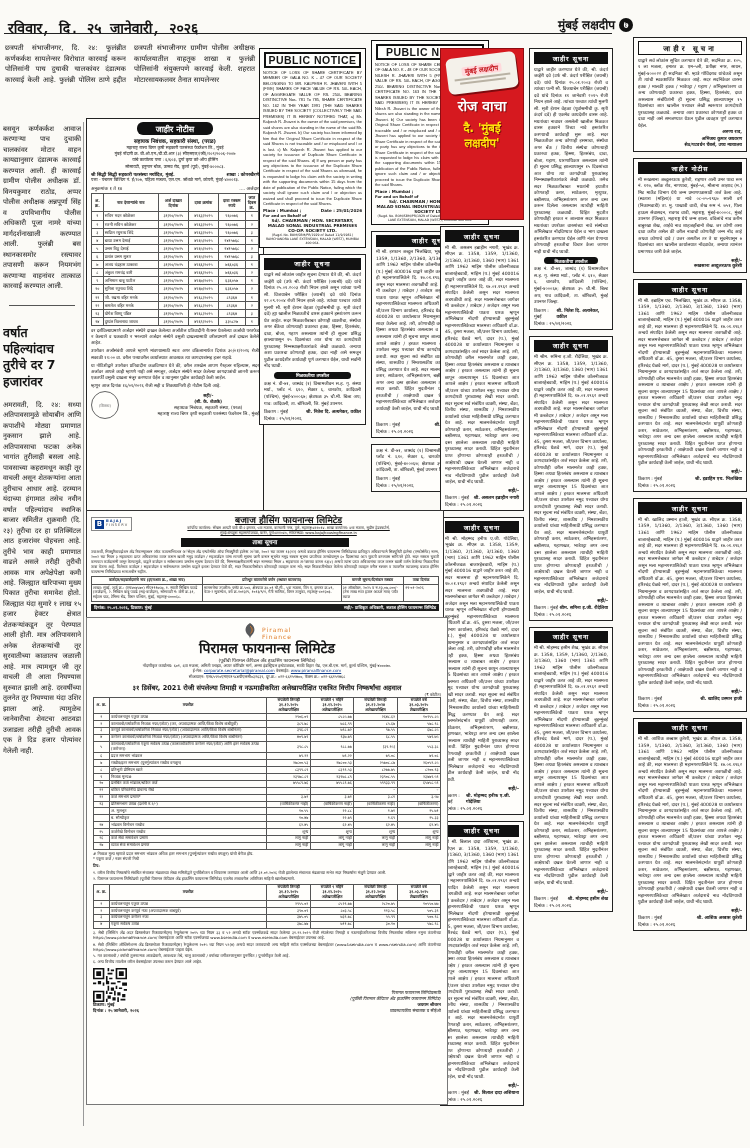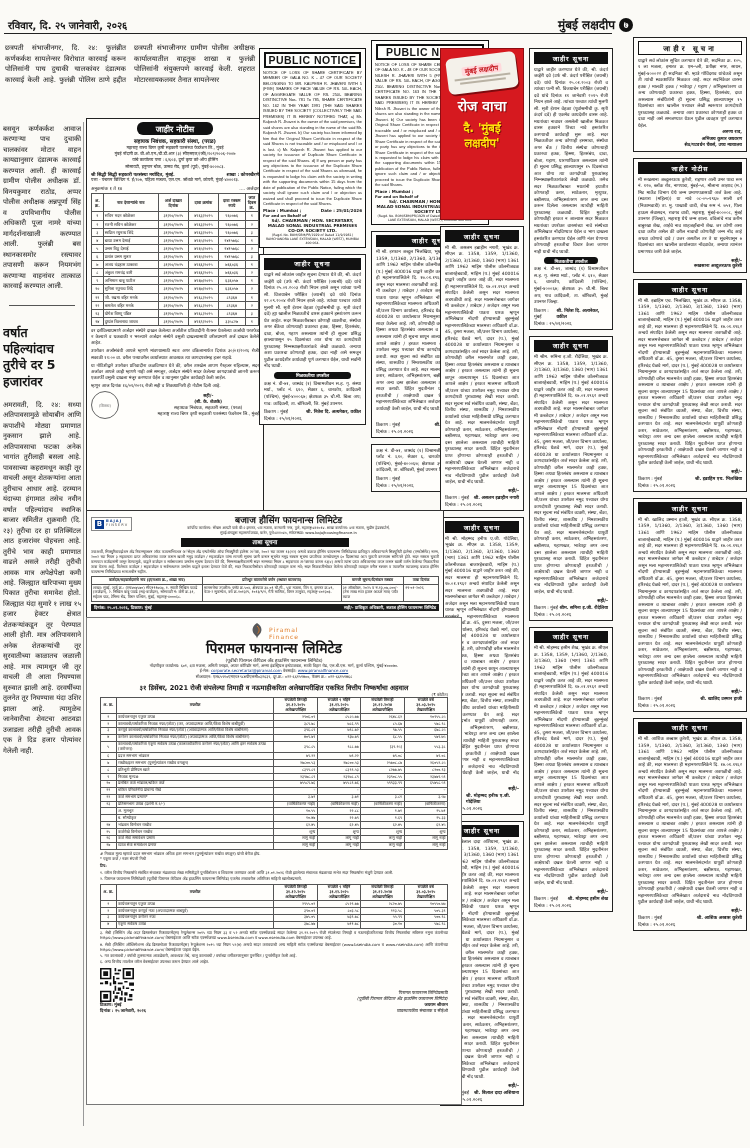--- a/index.html
+++ b/index.html
@@ -3,21 +3,21 @@
 <meta charset="utf-8">
 <style>
   html,body{margin:0;padding:0;}
   body{width:750px;height:1148px;position:relative;background:#fbfaf6;color:#151515;
        font-family:"DejaVu Sans",sans-serif;overflow:hidden;}
   .abs{position:absolute;}
   .col{position:absolute;display:flex;flex-direction:column;gap:6px;overflow:hidden;}
   .hrule{position:absolute;height:1px;background:#222;}
   .vline{position:absolute;width:1px;background:#999;}
   
-  .date{font-size:10px;font-weight:bold;}
+  .date{font-size:14px;font-weight:bold;font-family:Liberation Mono, monospace;}
   .masthead{display:flex;align-items:center;gap:4px;font-size:12px;font-weight:bold;}
   .badge{width:14px;height:14px;border-radius:50%;background:#111;color:#fff;font-size:9px;
          display:flex;align-items:center;justify-content:center;}
   
   .headline1{font-size:14.5px;font-weight:bold;line-height:1.25;border-bottom:1px solid #333;padding-bottom:3px;}
   .art2col{column-count:2;column-gap:8px;font-size:7px;line-height:1.5;text-align:justify;}
   .artA{font-size:6.9px;line-height:1.52;text-align:justify;}
   .headline2{font-size:12.5px;font-weight:bold;line-height:1.3;margin:6px 0 4px;}
   .divA{border:none;border-top:1px solid #555;margin:7px 6px;}
   
@@ -79,21 +79,21 @@
   .btxt span{display:block;color:#555;font-weight:normal;letter-spacing:1px;font-size:3.6px;}
   .bj-title{font-size:9px;font-weight:bold;text-align:center;flex:1;}
   .bj-addr{font-size:3.7px;text-align:center;line-height:1.3;}
   .bj-bar{background:#111;color:#fff;font-size:6px;font-weight:bold;text-align:center;margin:2px 90px;padding:0.5px 0;}
   .bj-b{font-size:3.8px;line-height:1.32;text-align:justify;}
   .bt td,.bt th{border:0.5px solid #555;font-size:3.8px;padding:1px;line-height:1.3;vertical-align:top;}
   .bt th{text-align:center;}
   .bj-foot{background:#1c1c1c;color:#fff;display:flex;justify-content:space-between;
            font-size:4.2px;font-weight:bold;padding:1px 3px;margin-top:2px;}
   
-  .pi{border:1px solid #777;background:#fffefb;padding:4px 13px;overflow:hidden;}
+  .pi{border:1px solid #777;background:#fffefb;padding:4px 6px;overflow:hidden;}
   .pi-logo{display:flex;justify-content:center;align-items:center;gap:4px;}
   .pi-logo-name{font-size:12px;font-weight:bold;color:#3a3a3a;line-height:1;}
   .pi-logo-name span{display:block;font-size:6px;font-weight:normal;color:#e07b26;letter-spacing:1px;}
   .pi-title{font-size:14px;font-weight:bold;text-align:center;line-height:1.2;}
   .pi-sub{font-size:4.6px;text-align:center;}
   .pi-sm{font-size:4px;text-align:center;line-height:1.4;}
   .pi-sm a{color:#123d8c;text-decoration:underline;}
   .pi-stmt{font-size:6.6px;font-weight:bold;text-align:center;margin-top:3px;}
   .pi-unit{font-size:4px;text-align:right;}
   .pt td,.pt th{border:0.5px solid #555;font-size:3.9px;padding:0.5px 1.5px;line-height:1.25;}
@@ -119,21 +119,21 @@
 <div class="hrule" style="left:4px;top:33px;width:608px;"></div>
 <div class="vline" style="left:83px;top:122px;height:1004px;"></div>
 
 <div class="abs" style="left:5px;top:40px;width:250px;">
   <div class="art2col" style="margin-top:3px;">छत्रपती संभाजीनगर, दि. २४: फुलंब्रीत कर्णकर्कश सायलेन्सर विरोधात कारवाई करून पोलिसांनी पाच दुचाकी चालकांवर दंडात्मक कारवाई केली आहे. फुलंब्री पोलिस ठाणे हद्दीत छत्रपती संभाजीनगर ग्रामीण पोलीस अधीक्षक कार्यालयातील वाहतूक शाखा व फुलंब्री पोलिसांनी संयुक्तपणे कारवाई केली. शहरात मोटारसायकलवर तैनात सायलेन्सर</div>
 </div>
 
 <div class="col" style="left:3px;top:124px;width:78px;height:1002px;">
   <div class="artA">बसवून कर्णकर्कश आवाज करणाऱ्या पाच दुचाकी चालकांवर मोटार वाहन कायद्यानुसार दंडात्मक कारवाई करण्यात आली. ही कारवाई ग्रामीण पोलीस अधीक्षक डॉ. विनयकुमार राठोड, अप्पर पोलीस अधीक्षक अन्नपूर्णा सिंह व उपविभागीय पोलीस अधिकारी पूजा नामरे यांच्या मार्गदर्शनाखाली करण्यात आली. फुलंब्री बस स्थानकासमोर रस्त्यावर तपासणी करून नियमभंग करणाऱ्या वाहनांवर तात्काळ कारवाई करण्यात आली.</div>
   <hr class="divA">
-  <div class="headline2">वर्षात पहिल्यांदाच तुरीचे दर 5 हजारांवर</div>
+  <div class="headline2">वर्षात पहिल्यांदाच तुरीचे दर 7 हजारांवर</div>
   <div class="artA">अमरावती, दि. २४: सध्या अतिपावसामुळे सोयाबीन आणि कपाशीचे मोठ्या प्रमाणात नुकसान झाले आहे. अतिपावसाचा फटका अनेक भागांत तुरीलाही बसला आहे. पावसाच्या कहरामधून काही तूर वाचली असून शेतकऱ्यांना आता तुरीचाच आधार आहे. दरम्यान यंदाच्या हंगामात तसेच नवीन वर्षात पहिल्यांदाच स्थानिक बाजार समितीत शुक्रवारी (दि. २३) तुरीचा दर हा प्रतिक्विंटल आठ हजारांवर पोहचला आहे. तुरीचे भाव काही प्रमाणात वाढले असले तरीही तुरीची आवक मात्र अपेक्षेपेक्षा कमी आहे. जिल्ह्यात खरिपाच्या मुख्य पिकात तुरीचा समावेश होतो. जिल्ह्यात यंदा सुमारे १ लाख १५ हजार हेक्टर क्षेत्रात शेतकऱ्यांकडून तूर पेरण्यात आली होती. मात्र अतिपावसाने अनेक शेतकऱ्यांची तूर सुरवातीच्या काळातच जळाली आहे. मात्र त्यामधून जी तूर वाचली ती आता निघण्यास सुरुवात झाली आहे. दरवर्षीच्या तुलनेत तूर निघण्यास यंदा उशिर झाला आहे. त्यामुळेच जानेवारीचा शेवटचा आठवडा उजाडला तरीही तुरीची आवक एक ते दिड हजार पोत्यांवर गेलेली नाही.</div>
 </div>
 
 <div class="abs nbox" style="left:86px;top:118px;width:168px;height:388px;">
   <div class="nbox-pill">जाहीर नोटीस</div>
   <div class="nbox-b1">सहायक निबंधक, सहकारी संस्था, (परळ)</div>
   <div class="nbox-c">महाराष्ट्र राज्य बिगर कृषी सहकारी पतसंस्था फेडरेशन लि., मुंबई</div>
   <div class="nbox-c">मुंबई नोंदणी क्र. बी.ओ.एम./डी.डी.आर (३) सीएसएल/(जी)/१०९/२००६-२००७</div>
   <div class="nbox-c">यांचे कार्यालय पत्ता : ६/६०३, दुर्गा कृपा को-ऑप हौसिंग</div>
   <div class="nbox-c">सोसायटी, हनुमान चौक, उत्सव रोड, कुर्ला (पूर्व), मुंबई-४०००८३.</div>
@@ -514,21 +514,21 @@
 
 <div class="abs bj" style="left:86px;top:510px;width:348px;height:103px;">
   <div class="bj-head">
     <div class="blogo">
       <div class="bsq">B</div>
       <div class="btxt">
           <span style="color:#0a3a8c;font-weight:bold;">BAJAJ</span>
           <span>FINSERV</span>
         </div>
     </div>
-    <div style="flex:1;">
+    <div style="flex:1;text-decoration:underline;">
       <div class="bj-title">बजाज हौसिंग फायनान्स लिमिटेड</div>
       <div class="bj-addr">
           <div>कॉर्पोरेट कार्यालय: सेरेब्रम आयटी पार्क बी-२ इमारत, ५वा मजला, कल्याणी नगर, पुणे, महाराष्ट्र-४११०१४. शाखा कार्यालय: ४था मजला, सुप्रीम हेडक्वार्टर्स,</div>
           <div>मुंबई-बंगळुरू महामार्गाजवळ, बानेर, पुणे-४११०४५, संकेतस्थळ: www.bajajhousingfinance.in</div>
         </div>
     </div>
   </div>
   <div class="bj-bar">ताबा सूचना</div>
   <div class="bj-b">ज्याअर्थी, सिक्युरिटायझेशन अँड रिकन्स्ट्रक्शन ऑफ फायनान्शिअल अॅसेट्स अँड एन्फोर्समेंट ऑफ सिक्युरिटी इंटरेस्ट अॅक्ट, २००२ च्या कलम १३(१२) अन्वये बजाज हौसिंग फायनान्स लिमिटेडच्या प्राधिकृत अधिकाऱ्याने सिक्युरिटी इंटरेस्ट (एन्फोर्समेंट) रुल्स, २००२ च्या नियम ३ सहवाचता प्राप्त अधिकारांचा वापर करून खाली नमूद कर्जदार / सहकर्जदार यांना मागणी सूचना जारी करून सूचनेत नमूद रक्कम सूचना प्राप्तीच्या तारखेपासून ६० दिवसांच्या आत चुकती करण्यास सांगितले होते. सदर रक्कम चुकती करण्यात कर्ज­दारांनी कसूर केल्यामुळे, याद्वारे कर्जदार व सर्वसाधारण जनतेस सूचना देण्यात येते की, निम्नस्वाक्षरीकारांनी सदर रुल्सच्या नियम ८ सहवाचता अॅक्टच्या कलम १३(४) अन्वये त्यांना प्राप्त अधिकारांचा वापर करून खाली वर्णन केलेल्या मिळकतीचा ताबा घेतला आहे. विशेषतः कर्जदार / सहकर्जदार व सर्वसाधारण जनतेस याद्वारे इशारा देण्यात येतो की, सदर मिळकतीसोबत कोणताही व्यवहार करू नये; सदर मिळकतीसोबत केलेला कोणताही व्यवहार वरील रक्कम व त्यावरील व्याजासह बजाज हौसिंग फायनान्स लिमिटेडच्या भाराअधीन राहील.</div>
   <table class="bt" style="margin-top:2px;">

